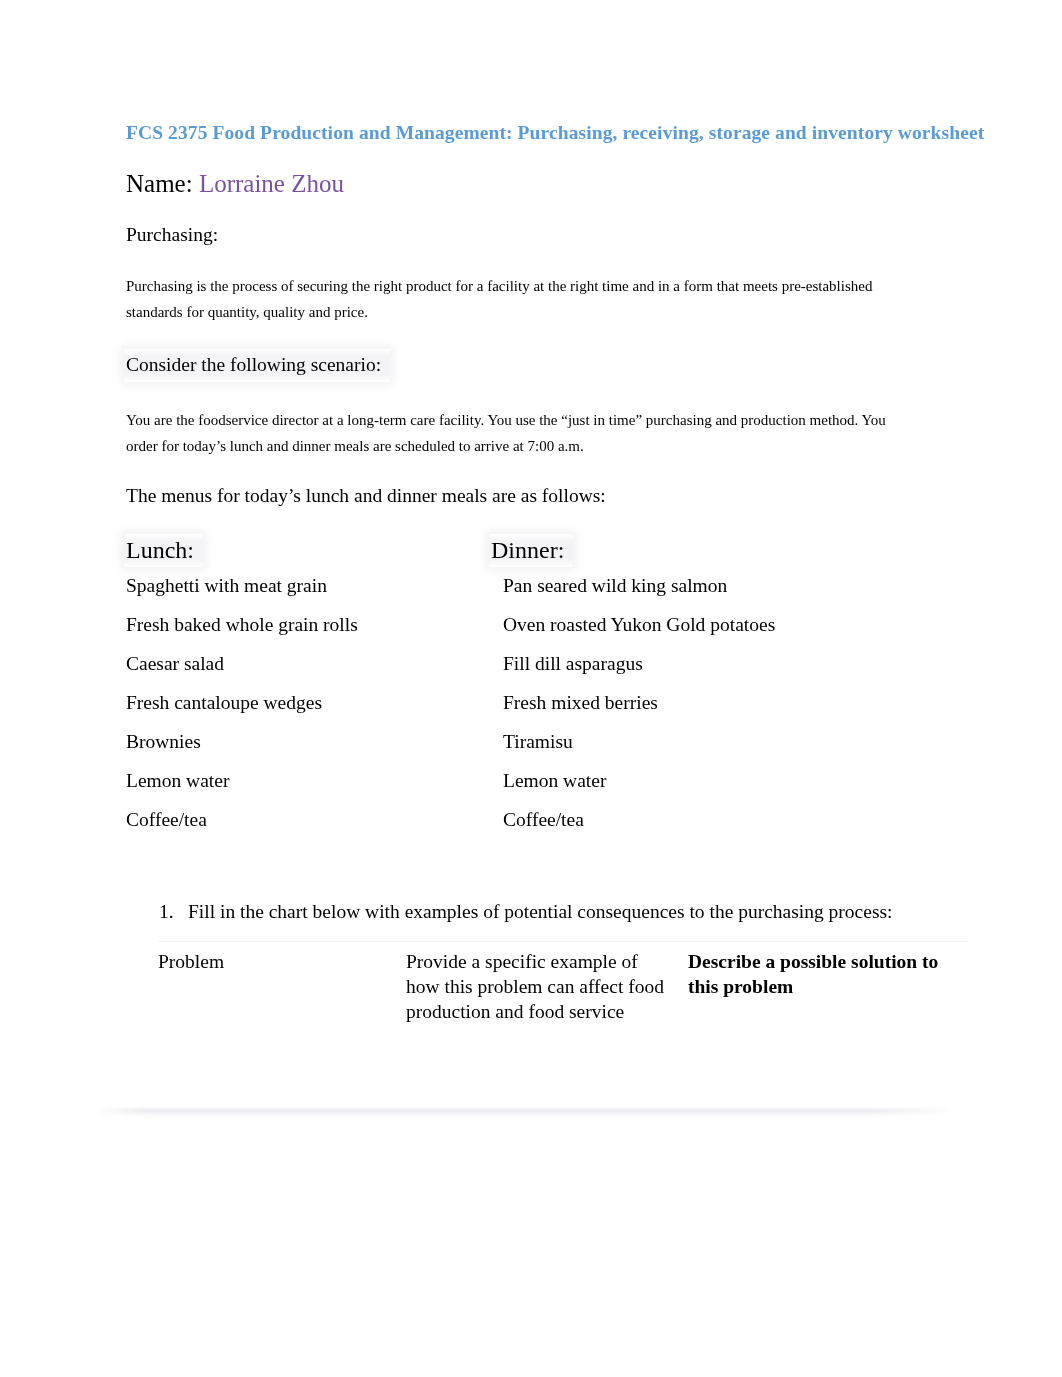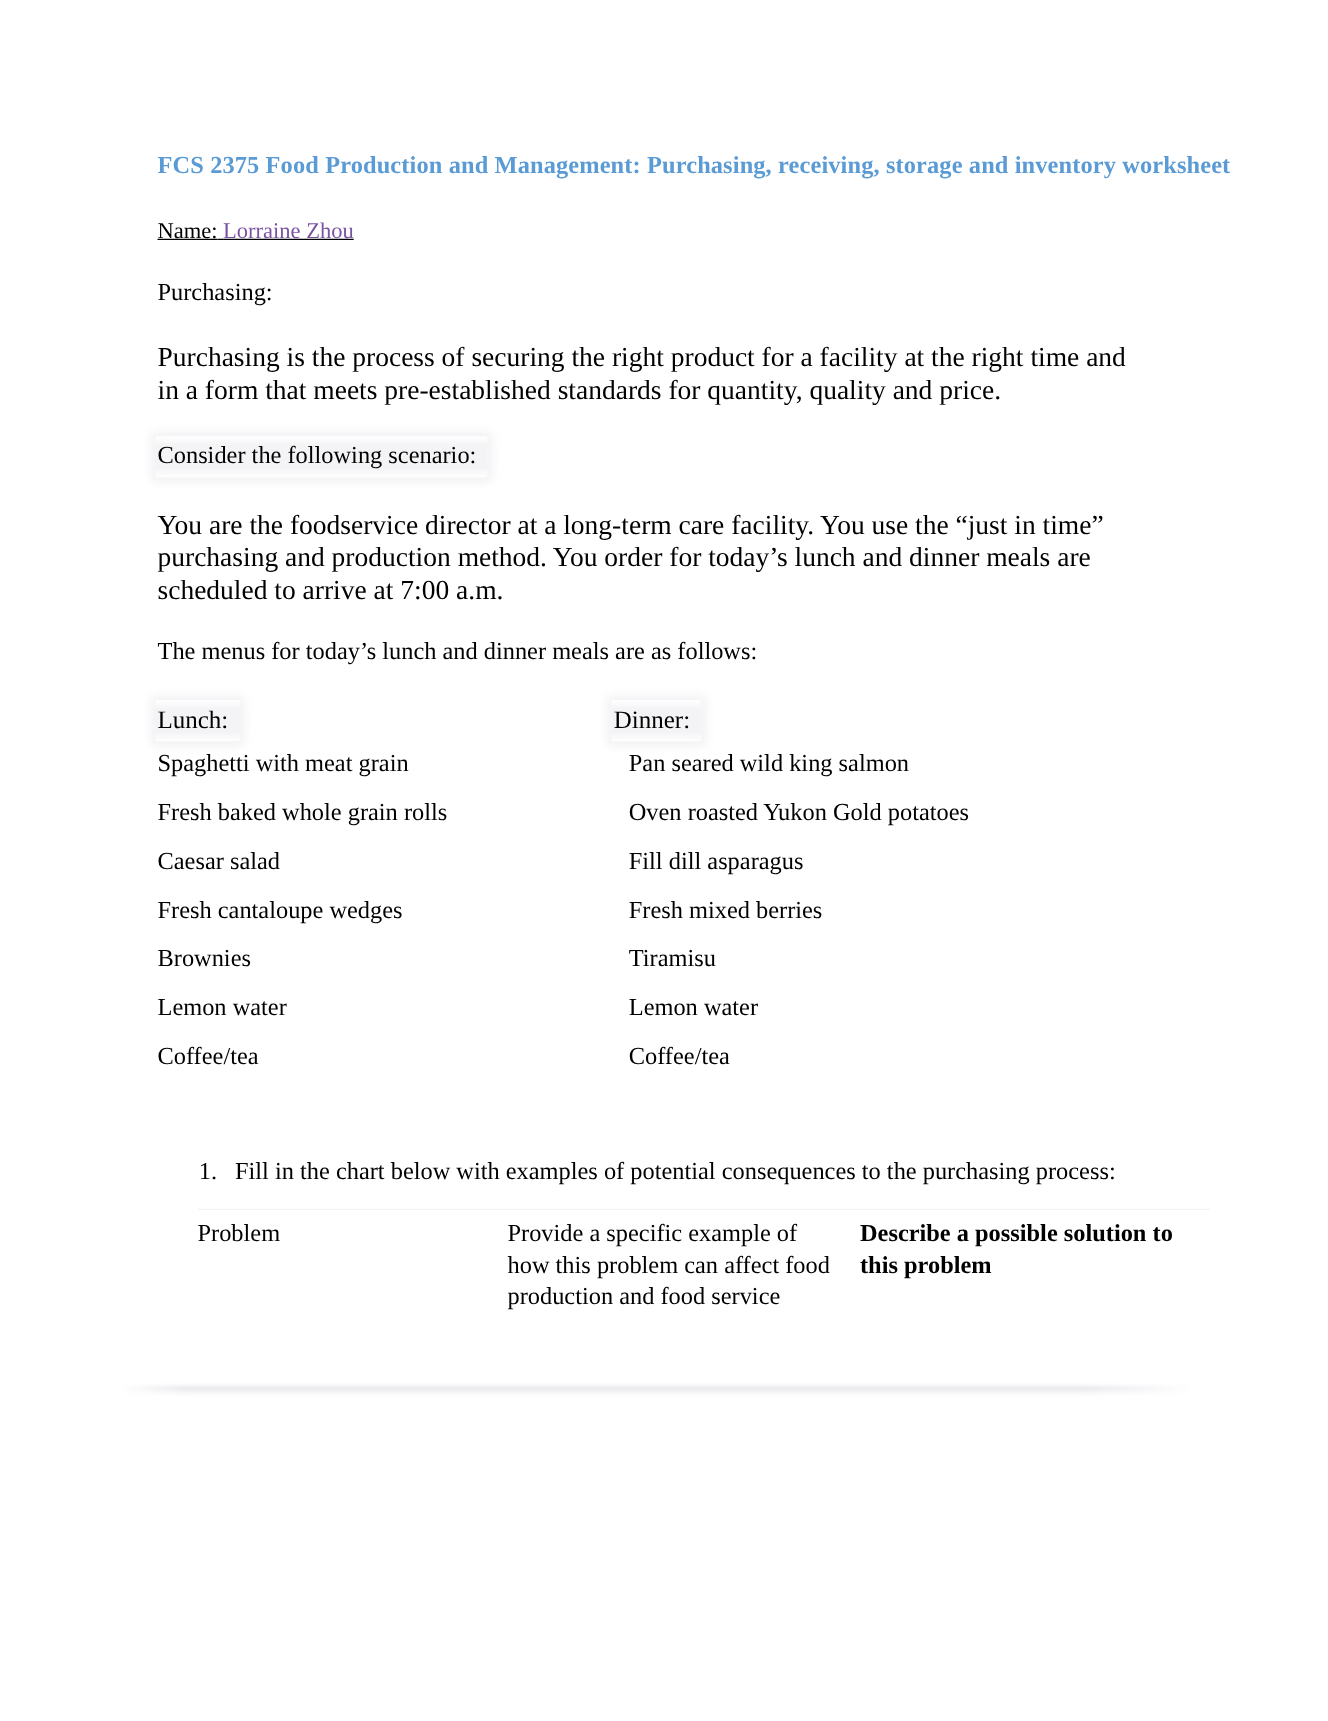--- a/index.html
+++ b/index.html
@@ -44,31 +44,30 @@
   }
 
   .para {
     font-size: 19.5px;
     line-height: 26px;
     margin: 0 0 25px 0;
     font-family: Liberation Serif, serif;
   }
 
   .name-line {
-    font-size: 18px;
+    font-size: 25px;
     line-height: 26px;
     margin: 0 0 25px 0;
-    text-decoration: underline;
   }
   .name-value {
     color: #7a52a3;
   }
 
   .para-wide {
-    font-size: 22px;
+    font-size: 15px;
     line-height: 26px;
     margin: 0 12px 24px 0;
     width: 795px;
   }
 
   
   .shaded {
     display: inline-block;
     background: linear-gradient(to bottom,
                 rgba(247,247,248,0) 0%,
@@ -86,21 +85,21 @@
     position: relative;
     margin: 0 0 6px 0;
   }
   .menu-head-row {
     position: relative;
     height: 39px;
   }
   .menu-head {
     position: absolute;
     top: 0;
-    font-size: 20px;
+    font-size: 24px;
     line-height: 26px;
   }
   .menu-head.col1 { left: 0px; }
   .menu-head.col2 { left: 365px; }
 
   .menu-row {
     position: relative;
     height: 39px;
   }
   .menu-cell {

